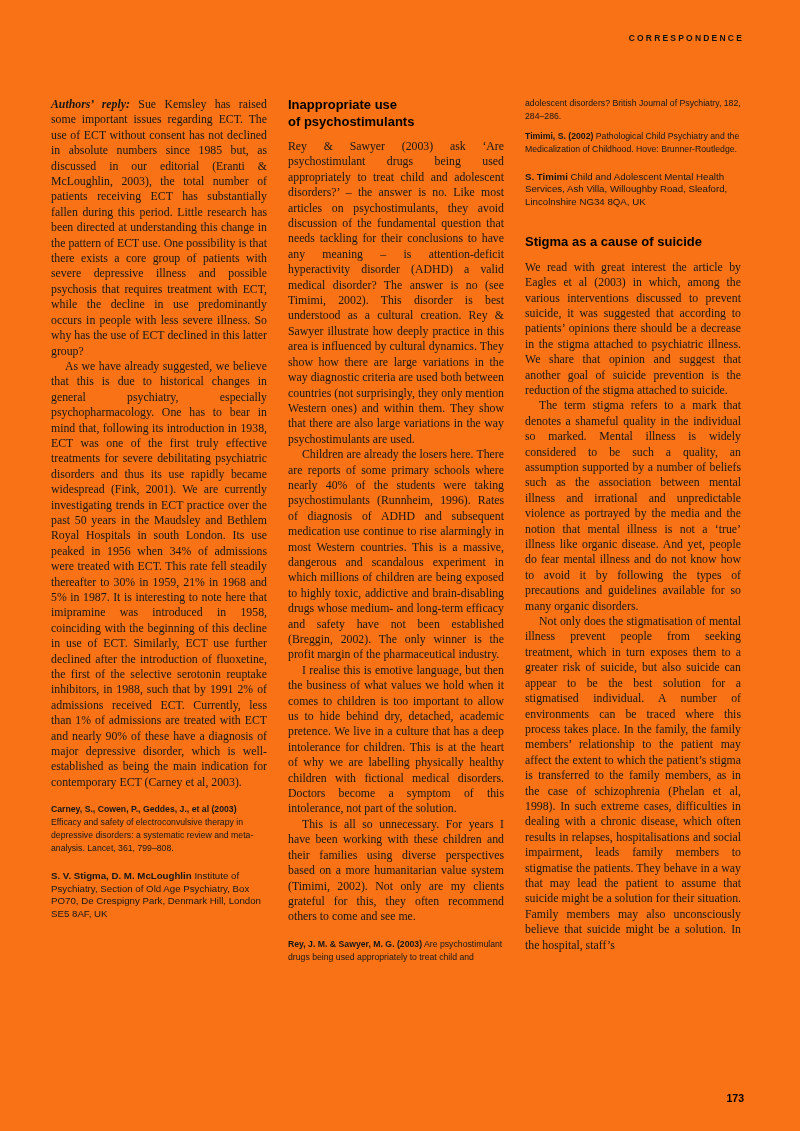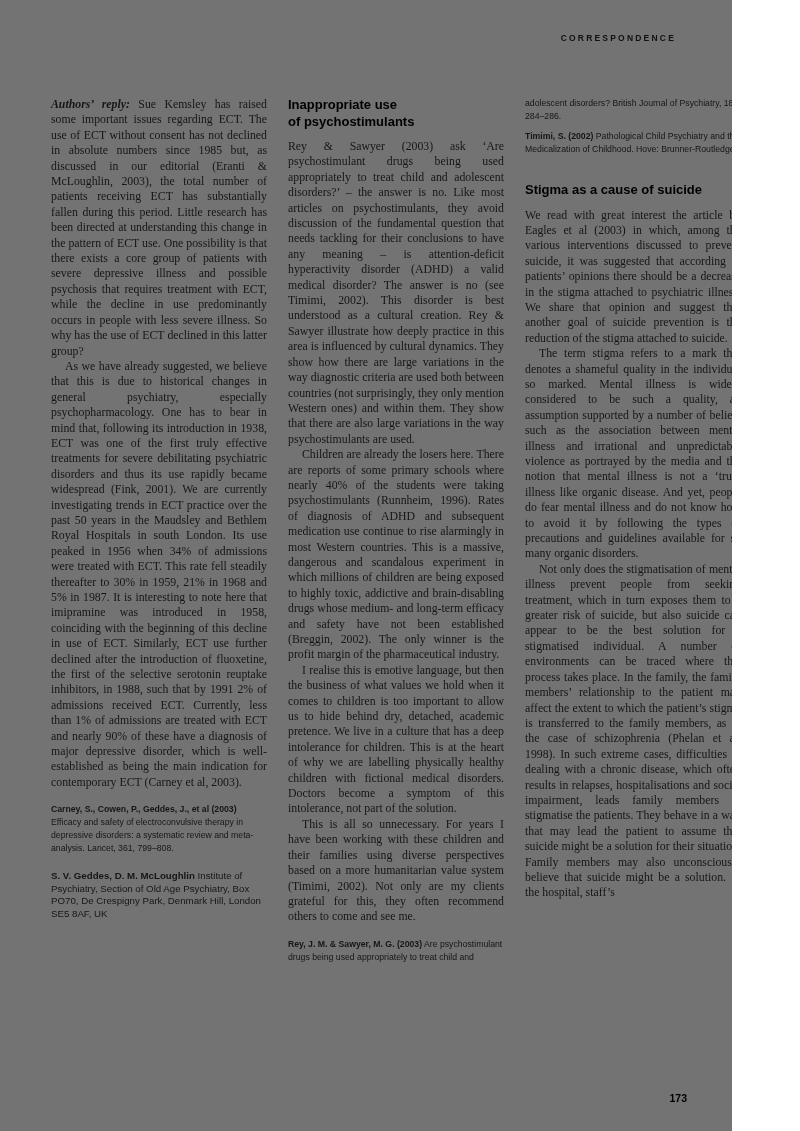--- a/index.html
+++ b/index.html
@@ -1,20 +1,20 @@
 <!DOCTYPE html>
 <html><head>
 <meta charset="utf-8">
 <style>
   * { margin:0; padding:0; box-sizing:border-box; }
   html,body { background:#ffffff; }
   .page {
     position:relative;
-    width:732px; height:1131px;
-    background:#737373;
+    width:800px; height:1131px;
+    background:#f97316;
     color:#161616;
     font-family:"Liberation Serif", serif;
     overflow:hidden;
   }
   .running-head {
     position:absolute; top:33px; right:56px;
     font-family:"Liberation Sans", sans-serif;
     font-weight:bold; font-size:8.5px; letter-spacing:2.2px;
     color:#111;
   }
@@ -48,21 +48,21 @@
   .ref-lead { font-weight:bold; }
   .ref-cont { margin-bottom:7px; }
   .sig {
     margin-top:15px; margin-bottom:4px;
     font-family:"Liberation Sans", sans-serif;
     font-size:9.7px; line-height:12.4px;
     text-align:left;
   }
   .sig-name { font-weight:bold; }
   .page-number {
-    position:absolute; bottom:27px; right:45px;
+    position:absolute; bottom:27px; right:56px;
     font-family:"Liberation Sans", sans-serif;
     font-weight:bold; font-size:10.5px; color:#000;
   }
 </style>
 </head>
 <body>
 
 <div class="page">
 
   <div class="running-head">CORRESPONDENCE</div>
@@ -71,21 +71,21 @@
 
     <div class="col">
       <p class="body-p"><span class="lead-bi">Authors’ reply:</span> <span>Sue Kemsley has raised some important issues regarding ECT. The use of ECT without consent has not declined in absolute numbers since 1985 but, as discussed in our editorial (Eranti &amp; McLoughlin, 2003), the total number of patients receiving ECT has substantially fallen during this period. Little research has been directed at understanding this change in the pattern of ECT use. One possibility is that there exists a core group of patients with severe depressive illness and possible psychosis that requires treatment with ECT, while the decline in use predominantly occurs in people with less severe illness. So why has the use of ECT declined in this latter group?</span></p>
       <p class="body-p indent">As we have already suggested, we believe that this is due to historical changes in general psychiatry, especially psychopharmacology. One has to bear in mind that, following its introduction in 1938, ECT was one of the first truly effective treatments for severe debilitating psychiatric disorders and thus its use rapidly became widespread (Fink, 2001). We are currently investigating trends in ECT practice over the past 50 years in the Maudsley and Bethlem Royal Hospitals in south London. Its use peaked in 1956 when 34% of admissions were treated with ECT. This rate fell steadily thereafter to 30% in 1959, 21% in 1968 and 5% in 1987. It is interesting to note here that imipramine was introduced in 1958, coinciding with the beginning of this decline in use of ECT. Similarly, ECT use further declined after the introduction of fluoxetine, the first of the selective serotonin reuptake inhibitors, in 1988, such that by 1991 2% of admissions received ECT. Currently, less than 1% of admissions are treated with ECT and nearly 90% of these have a diagnosis of major depressive disorder, which is well-established as being the main indication for contemporary ECT (Carney et al, 2003).</p>
 
       <div class="refs">
         <p class="ref"><span class="ref-lead">Carney, S., Cowen, P., Geddes, J., et al (2003)</span> <span>Efficacy and safety of electroconvulsive therapy in depressive disorders: a systematic review and meta-analysis. Lancet, 361, 799–808.</span></p>
       </div>
 
       <div class="sig">
-        <span class="sig-name">S. V. Geddes, D. M. McLoughlin</span> <span>Institute of Psychiatry, Section of Old Age Psychiatry, Box PO70, De Crespigny Park, Denmark Hill, London SE5 8AF, UK</span>
+        <span class="sig-name">S. V. Stigma, D. M. McLoughlin</span> <span>Institute of Psychiatry, Section of Old Age Psychiatry, Box PO70, De Crespigny Park, Denmark Hill, London SE5 8AF, UK</span>
       </div>
     </div>
 
     <div class="col">
       <h2 class="letter-title">
         <span class="tline">Inappropriate use</span>
         <span class="tline">of psychostimulants</span>
       </h2>
       <p class="body-p">Rey &amp; Sawyer (2003) ask ‘Are psychostimulant drugs being used appropriately to treat child and adolescent disorders?’ – the answer is no. Like most articles on psychostimulants, they avoid discussion of the fundamental question that needs tackling for their conclusions to have any meaning – is attention-deficit hyperactivity disorder (ADHD) a valid medical disorder? The answer is no (see Timimi, 2002). This disorder is best understood as a cultural creation. Rey &amp; Sawyer illustrate how deeply practice in this area is influenced by cultural dynamics. They show how there are large variations in the way diagnostic criteria are used both between countries (not surprisingly, they only mention Western ones) and within them. They show that there are also large variations in the way psychostimulants are used.</p>
       <p class="body-p indent">Children are already the losers here. There are reports of some primary schools where nearly 40% of the students were taking psychostimulants (Runnheim, 1996). Rates of diagnosis of ADHD and subsequent medication use continue to rise alarmingly in most Western countries. This is a massive, dangerous and scandalous experiment in which millions of children are being exposed to highly toxic, addictive and brain-disabling drugs whose medium- and long-term efficacy and safety have not been established (Breggin, 2002). The only winner is the profit margin of the pharmaceutical industry.</p>
@@ -96,20 +96,23 @@
         <p class="ref"><span class="ref-lead">Rey, J. M. &amp; Sawyer, M. G. (2003)</span> <span>Are psychostimulant drugs being used appropriately to treat child and</span></p>
       </div>
     </div>
 
     <div class="col">
       <div class="refs" style="margin-top:0;">
         <p class="ref-cont">adolescent disorders? British Journal of Psychiatry, 182, 284–286.</p>
         <p class="ref"><span class="ref-lead">Timimi, S. (2002)</span> <span>Pathological Child Psychiatry and the Medicalization of Childhood. Hove: Brunner-Routledge.</span></p>
       </div>
 
+      <div class="sig">
+        <span class="sig-name">S. Timimi</span> <span>Child and Adolescent Mental Health Services, Ash Villa, Willoughby Road, Sleaford, Lincolnshire NG34 8QA, UK</span>
+      </div>
 
       <h2 class="letter-title section-title-gap">Stigma as a cause of suicide</h2>
       <p class="body-p">We read with great interest the article by Eagles et al (2003) in which, among the various interventions discussed to prevent suicide, it was suggested that according to patients’ opinions there should be a decrease in the stigma attached to psychiatric illness. We share that opinion and suggest that another goal of suicide prevention is the reduction of the stigma attached to suicide.</p>
       <p class="body-p indent">The term stigma refers to a mark that denotes a shameful quality in the individual so marked. Mental illness is widely considered to be such a quality, an assumption supported by a number of beliefs such as the association between mental illness and irrational and unpredictable violence as portrayed by the media and the notion that mental illness is not a ‘true’ illness like organic disease. And yet, people do fear mental illness and do not know how to avoid it by following the types of precautions and guidelines available for so many organic disorders.</p>
       <p class="body-p indent">Not only does the stigmatisation of mental illness prevent people from seeking treatment, which in turn exposes them to a greater risk of suicide, but also suicide can appear to be the best solution for a stigmatised individual. A number of environments can be traced where this process takes place. In the family, the family members’ relationship to the patient may affect the extent to which the patient’s stigma is transferred to the family members, as in the case of schizophrenia (Phelan et al, 1998). In such extreme cases, difficulties in dealing with a chronic disease, which often results in relapses, hospitalisations and social impairment, leads family members to stigmatise the patients. They behave in a way that may lead the patient to assume that suicide might be a solution for their situation. Family members may also unconsciously believe that suicide might be a solution. In the hospital, staff’s</p>
     </div>
 
   </div>
 
   <div class="page-number">173</div>

